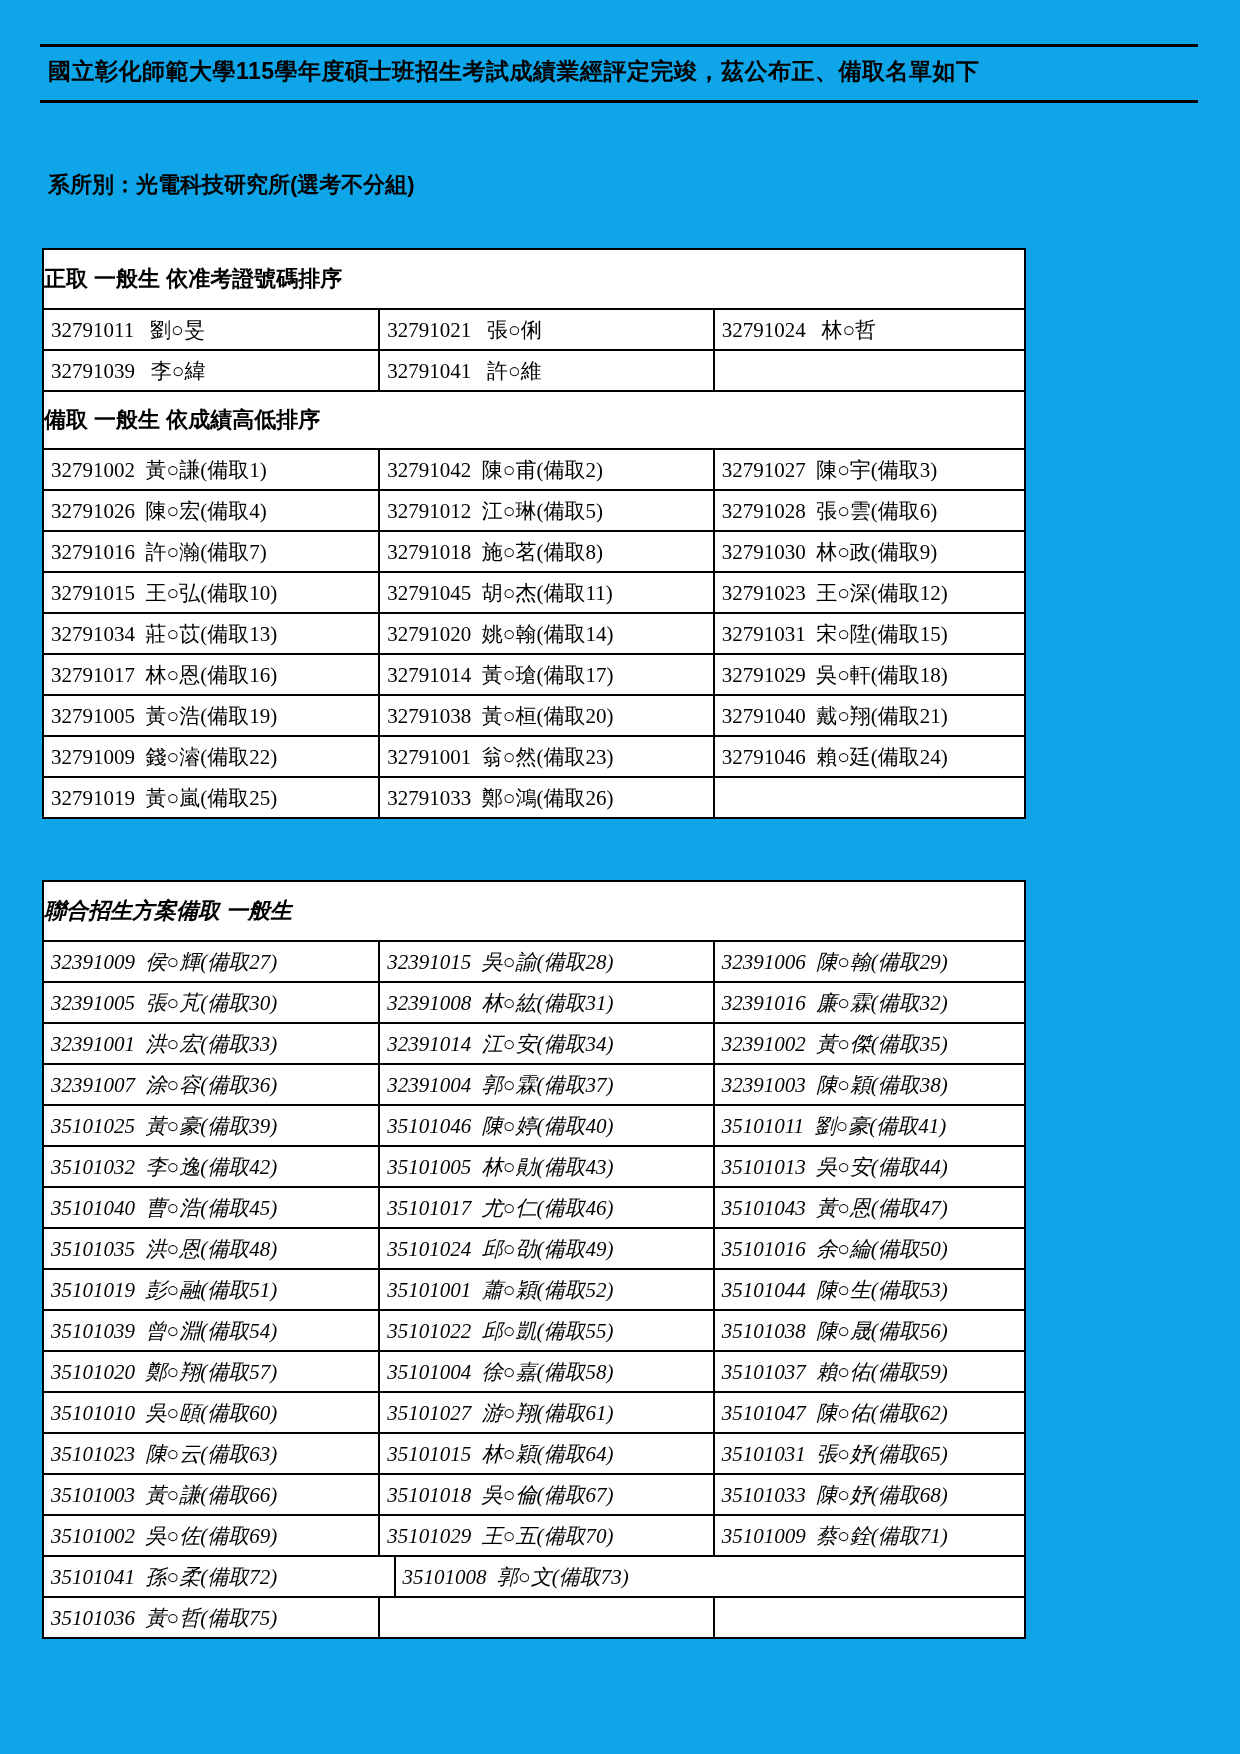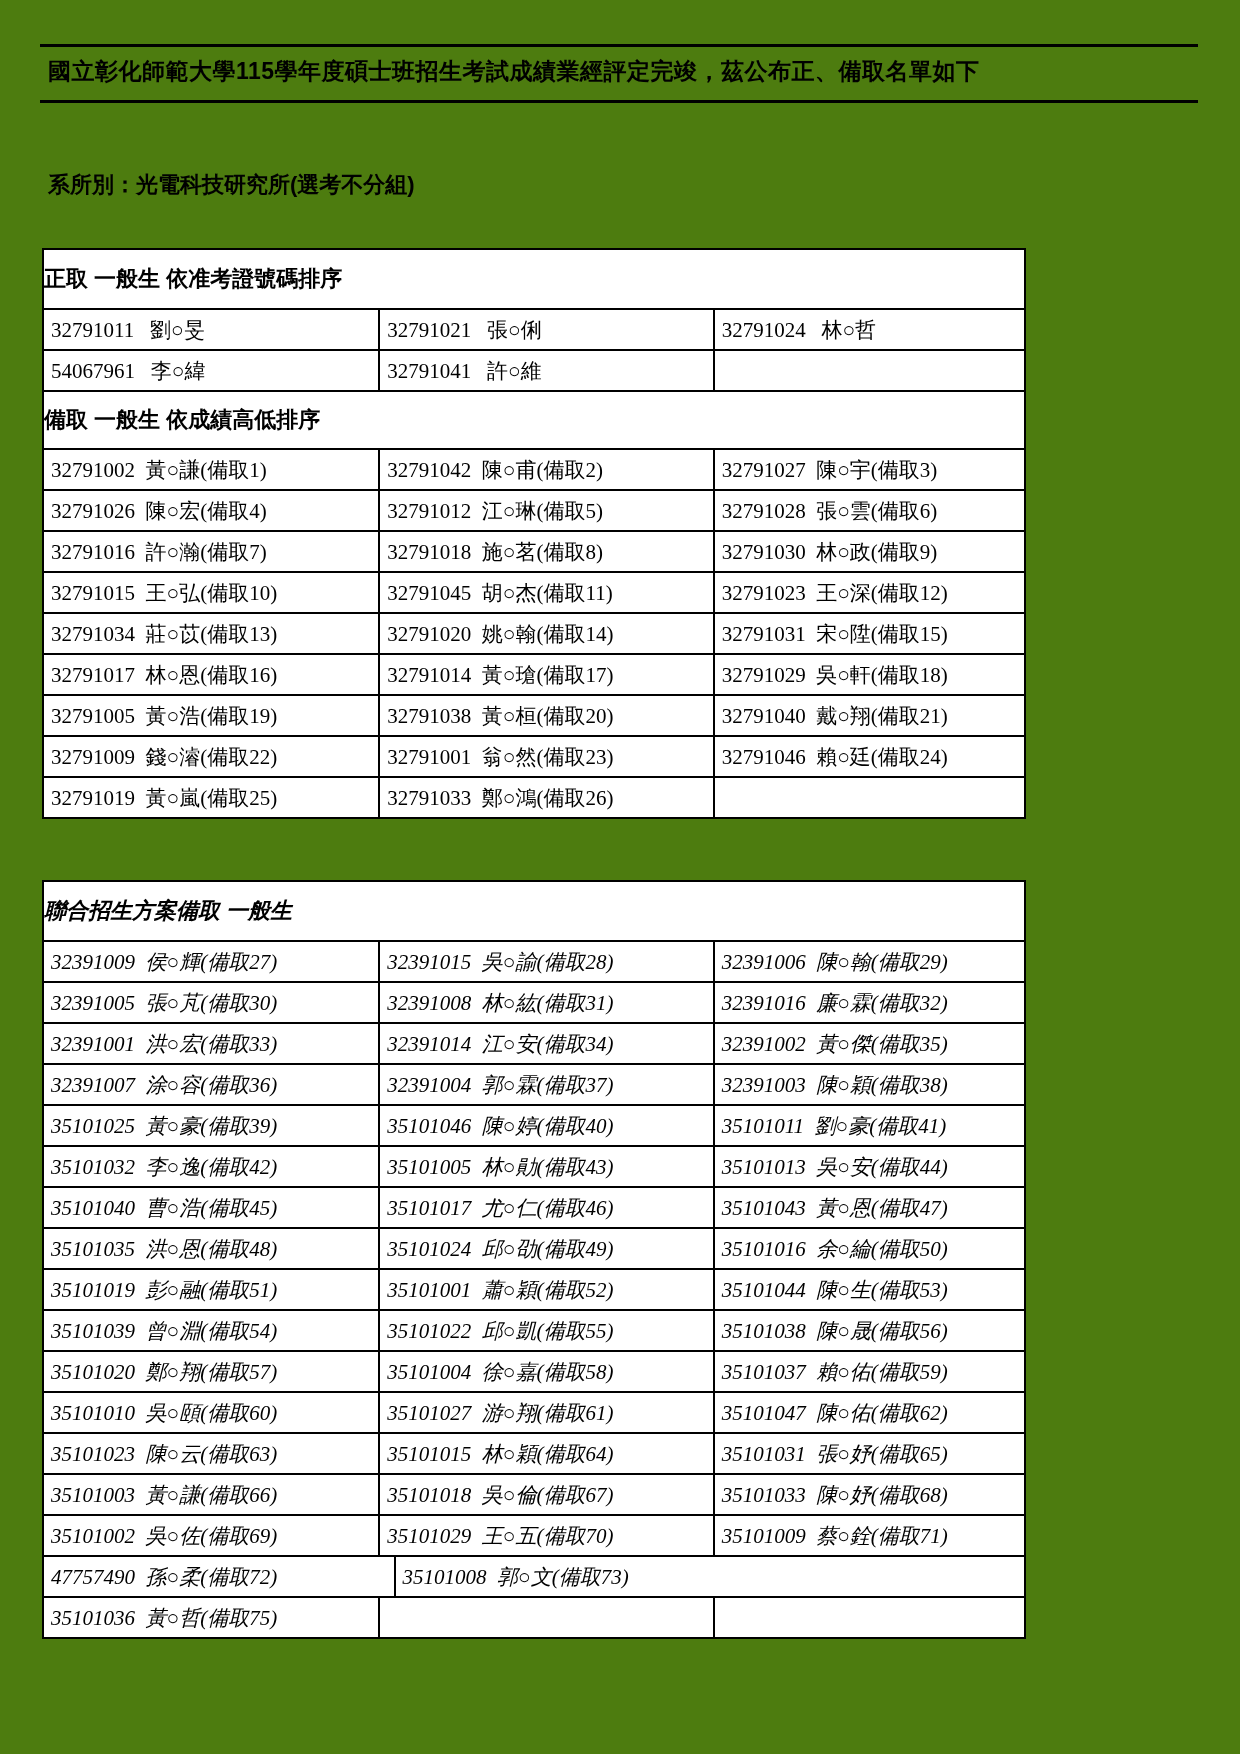--- a/index.html
+++ b/index.html
@@ -1,20 +1,20 @@
 <!DOCTYPE html>
 <html><head>
 <meta charset="utf-8">
 <style>
   html, body { margin: 0; padding: 0; background: #e8e8e8; }
   .page {
     position: relative;
     width: 1240px;
     height: 1754px;
-    background: #4d7c0f;
+    background: #0ea5e9;
     margin: 0 auto;
     overflow: hidden;
     color: #000;
   }
   .banner {
     position: absolute;
     left: 40px;
     top: 44px;
     width: 1158px;
     border-top: 3px solid #000;
@@ -79,21 +79,21 @@
   <div class="dept">系所別：光電科技研究所(選考不分組)</div>
 
   <div class="rtable rtable-main">
       <div class="sec-header">正取 一般生 依准考證號碼排序</div>
       <div class="row">
         <div class="cell">32791011   劉○旻</div>
         <div class="cell">32791021   張○俐</div>
         <div class="cell">32791024   林○哲</div>
       </div>
       <div class="row">
-        <div class="cell">54067961   李○緯</div>
+        <div class="cell">32791039   李○緯</div>
         <div class="cell">32791041   許○維</div>
         <div class="cell"></div>
       </div>
       <div class="sec-header">備取 一般生 依成績高低排序</div>
       <div class="row">
         <div class="cell">32791002  黃○謙(備取1)</div>
         <div class="cell">32791042  陳○甫(備取2)</div>
         <div class="cell">32791027  陳○宇(備取3)</div>
       </div>
       <div class="row">
@@ -209,21 +209,21 @@
         <div class="cell">35101003  黃○謙(備取66)</div>
         <div class="cell">35101018  吳○倫(備取67)</div>
         <div class="cell">35101033  陳○妤(備取68)</div>
       </div>
       <div class="row">
         <div class="cell">35101002  吳○佐(備取69)</div>
         <div class="cell">35101029  王○五(備取70)</div>
         <div class="cell">35101009  蔡○銓(備取71)</div>
       </div>
       <div class="row">
-        <div class="cell">47757490  孫○柔(備取72)</div>
+        <div class="cell">35101041  孫○柔(備取72)</div>
         <div class="cell">35101008  郭○文(備取73)</div>
       </div>
       <div class="row">
         <div class="cell">35101036  黃○哲(備取75)</div>
         <div class="cell"></div>
         <div class="cell"></div>
       </div>
     </div>
 
 </div>

